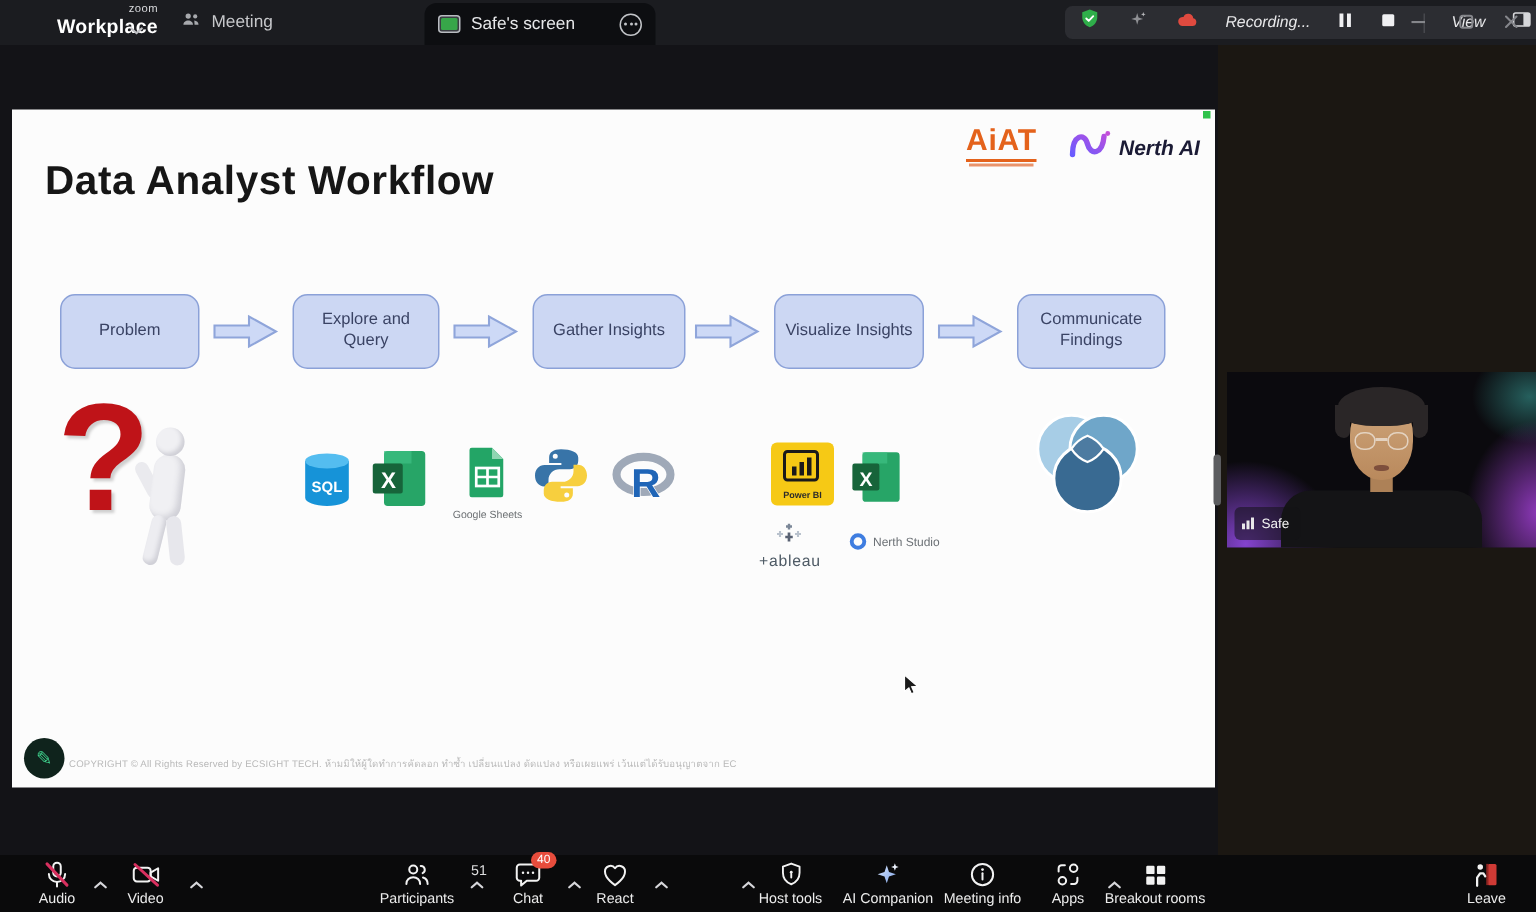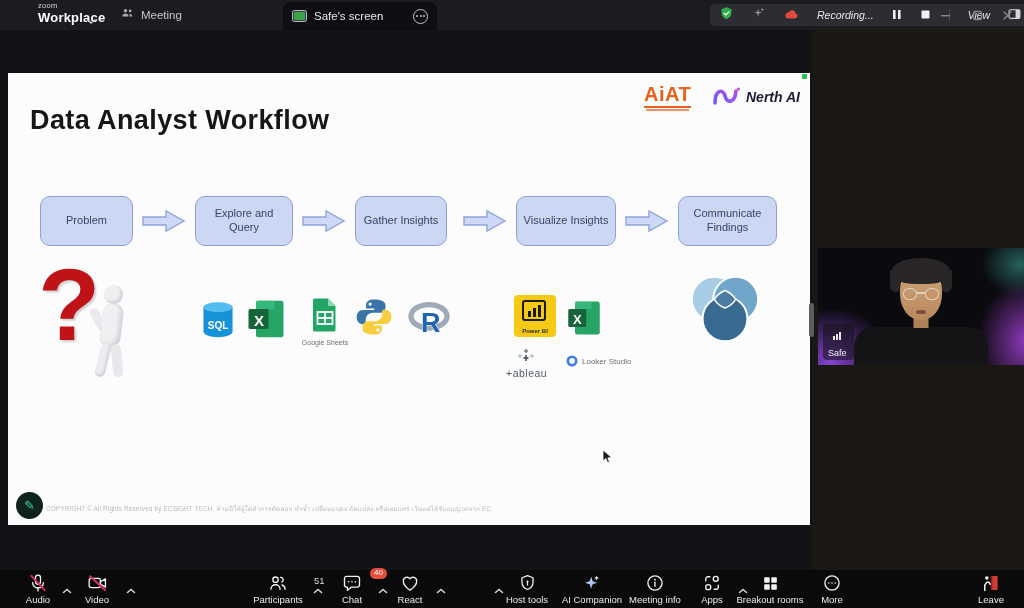--- a/index.html
+++ b/index.html
@@ -3,21 +3,21 @@
 <meta charset="utf-8">
 <style>
   * { margin:0; padding:0; box-sizing:border-box; }
   html,body { width:1024px; height:608px; background:#000; overflow:hidden; }
   body { font-family:"Liberation Sans", sans-serif; position:relative; }
   .app { position:absolute; inset:0; width:1024px; height:608px; background:#0a0a0c; }
 
   
   .titlebar { position:absolute; left:0; top:0; width:1024px; height:30px; background:#1b1c20; }
   .zoom-logo { position:absolute; left:38px; top:2px; line-height:1; cursor:default; }
-  .zoom-logo .z-top { font-size:7.5px; color:#d8d9dc; letter-spacing:.3px; }
+  .zoom-logo .z-top { font-size:7.5px; color:#d8d9dc; letter-spacing:.3px;text-align:right; }
   .zoom-logo .z-bottom { font-size:13px; font-weight:bold; color:#ffffff; letter-spacing:.2px; margin-top:1px; }
   .tb-chevron { position:absolute; left:86px; top:11px; }
   .tab-meeting { position:absolute; left:112px; top:0; height:30px; display:flex; align-items:center; gap:6px; padding:0 8px; }
   .tab-meeting .tab-label { font-size:11.5px; color:#c6c7ca; }
   .tab-screen { position:absolute; left:283px; top:2px; width:154px; height:28px; background:#0d0e11; border-radius:8px 8px 0 0; display:flex; align-items:center; gap:7px; padding:0 9px; }
   .tab-screen .tab-label { font-size:11.5px; color:#e6e7e9; flex:1; }
   .screen-ico { width:15px; height:12px; border:1.5px solid #b9bcc1; border-radius:2.5px; background:#3a3d42; position:relative; }
   .screen-ico::after { content:""; position:absolute; inset:1px; background:#37a649; border-radius:1px; }
   .ellipsis-circle { width:15px; height:15px; border:1.2px solid #c2c4c8; border-radius:50%; display:flex; align-items:center; justify-content:center; gap:1.5px; }
   .ellipsis-circle i { width:2px; height:2px; background:#c2c4c8; border-radius:50%; display:block; }
@@ -83,33 +83,33 @@
   .vt-neck { position:absolute; left:50%; transform:translateX(-50%); top:64px; width:15px; height:16px; background:#ad8157; }
   .vt-face { position:absolute; left:50%; transform:translateX(-50%); top:18px; width:42px; height:54px; background:linear-gradient(#cfa67c,#b9895c); border-radius:44% 44% 48% 48%; }
   .vt-hair { position:absolute; left:50%; transform:translateX(-50%); top:10px; width:58px; height:26px; background:#2a2627; border-radius:50% 50% 40% 40%; }
   .vt-hair::before { content:""; position:absolute; left:-2px; top:12px; width:10px; height:22px; background:#2a2627; border-radius:0 0 4px 6px; }
   .vt-hair::after { content:""; position:absolute; right:-2px; top:12px; width:10px; height:22px; background:#2a2627; border-radius:0 0 6px 4px; }
   .vt-glasses { position:absolute; left:50%; transform:translateX(-50%); top:40px; width:38px; height:13px; }
   .vt-glasses i { position:absolute; top:0; width:14px; height:12px; border:1.3px solid rgba(235,225,214,.8); border-radius:45%; }
   .vt-glasses i.l { left:1px; } .vt-glasses i.r { right:1px; }
   .vt-glasses::after { content:""; position:absolute; left:15px; top:4px; width:8px; height:1.5px; background:rgba(235,225,214,.8); }
   .vt-mouth { position:absolute; left:50%; transform:translateX(-50%); top:62px; width:10px; height:4px; background:#7e4f3c; border-radius:40%; }
-  .vt-nametag { position:absolute; left:5px; bottom:5px; display:flex; align-items:center; gap:4px; background:rgba(18,18,22,.55); border-radius:4px; padding:2px 7px 2px 5px;flex-direction:column; }
+  .vt-nametag { position:absolute; left:5px; bottom:5px; display:flex; align-items:center; gap:4px; background:rgba(18,18,22,.55); border-radius:4px; padding:2px 7px 2px 5px; }
   .vt-nametag .vt-name { font-size:9px; color:#f2f2f2; }
 
   .divider-handle { position:absolute; left:809px; top:273px; width:5px; height:34px; background:#5c5d60; border-radius:2.5px; }
 
   
   .toolbar { position:absolute; left:0; top:570px; width:1024px; height:38px; background:#0a0a0b; }
   .tb-item { position:absolute; top:3px; transform:translateX(-50%); display:flex; flex-direction:column; align-items:center; gap:1px; width:84px; }
   .tb-item .tb-icn { height:20px; display:flex; align-items:center; justify-content:center; position:relative; }
   .tb-item .tb-label { font-size:9.5px; color:#ececec; white-space:nowrap; }
   .tb-caret { position:absolute; top:10px; }
   .share-box { width:22px; height:22px; background:#23a45c; border-radius:6px; display:flex; align-items:center; justify-content:center; margin-top:-2px; }
-  .chat-badge { position:absolute; top:-5px; left:28px; background:#e74c3c; color:#fff; font-size:8px; font-weight:normal; border-radius:8px; padding:1px 4px; line-height:1.1; }
+  .chat-badge { position:absolute; top:-5px; left:12px; background:#e74c3c; color:#fff; font-size:8px; font-weight:normal; border-radius:8px; padding:1px 4px; line-height:1.1; }
   .pp-count { position:absolute; top:2px; left:26px; font-size:9.5px; color:#dcdcdd;padding-left:20px; }
 </style>
 </head>
 <body>
 
 <div class="app">
 
   <div class="titlebar">
     <div class="zoom-logo">
       <div class="z-top">zoom</div>
@@ -200,21 +200,21 @@
                 </linearGradient>
               </defs>
               <path d="M3 20C3 7 11 5 13 13c2 8 10 7 11-5" fill="none" stroke="url(#ng)" stroke-width="3.6" stroke-linecap="round"></path>
               <circle cx="26.5" cy="6" r="1.6" fill="#c44fd8"></circle>
             </svg></span>
         <span class="nerth-text">Nerth AI</span>
       </div>
 
       <div class="flow-box" style="left:32px; width:93px;">Problem</div>
       <div class="flow-box" style="left:187px; width:98px;">Explore and Query</div>
-      <div class="flow-box" style="left:347px; width:92px;">Gather Insights</div>
+      <div class="flow-box" style="left:347px; width:102px;">Gather Insights</div>
       <div class="flow-box" style="left:508px; width:100px;">Visualize Insights</div>
       <div class="flow-box" style="left:670px; width:99px;">Communicate Findings</div>
 
       <span class="flow-arrow" style="left:134px;"><svg width="44" height="24" viewBox="0 0 44 24">
             <polygon points="1,8 24,8 24,2 42,12 24,22 24,16 1,16" fill="#cdd9f6" stroke="#8fa5da" stroke-width="1.4"></polygon>
           </svg></span>
       <span class="flow-arrow" style="left:294px;"><svg width="44" height="24" viewBox="0 0 44 24">
             <polygon points="1,8 24,8 24,2 42,12 24,22 24,16 1,16" fill="#cdd9f6" stroke="#8fa5da" stroke-width="1.4"></polygon>
           </svg></span>
       <span class="flow-arrow" style="left:455px;"><svg width="44" height="24" viewBox="0 0 44 24">
@@ -295,21 +295,21 @@
             <path d="M9 0v4M7 2h4" stroke="#7a8697" stroke-width="1.6"></path>
             <path d="M3 5v4M1 7h4M15 5v4M13 7h4" stroke="#b9c2cd" stroke-width="1.4"></path>
             <path d="M9 6v6M6.5 9h5" stroke="#596273" stroke-width="1.8"></path>
           </svg>
         <div class="tableau-text">+ableau</div>
       </div>
       <div class="tool" style="left:558px; top:282px; display:flex; align-items:center; gap:4px;">
         <svg width="12" height="12" viewBox="0 0 12 12">
             <circle cx="6" cy="6" r="4.2" fill="none" stroke="#3f7de0" stroke-width="2.6"></circle>
           </svg>
-        <span class="looker-text">Looker Studio</span>
+        <span class="looker-text">Nerth Studio</span>
       </div>
 
       <div class="tool" style="left:678px; top:198px;">
         <svg width="78" height="78" viewBox="0 0 80 80">
             <circle cx="29" cy="29" r="23" fill="#a7cde6" stroke="#fff" stroke-width="2"></circle>
             <circle cx="51" cy="29" r="23" fill="#6fa6c9" stroke="#fff" stroke-width="2"></circle>
             <circle cx="40" cy="49" r="23" fill="#396a92" stroke="#fff" stroke-width="2"></circle>
             <path d="M40 20a23 23 0 0 1 11 9 23 23 0 0 1-11 9 23 23 0 0 1-11-9 23 23 0 0 1 11-9z" fill="#4d7ba1" stroke="#fff" stroke-width="1.5"></path>
           </svg>
       </div>
@@ -483,31 +483,20 @@
           <svg width="19" height="19" viewBox="0 0 24 24" fill="#f2f2f2">
             <rect x="4" y="4" width="7" height="7" rx="1"></rect>
             <rect x="13" y="4" width="7" height="7" rx="1"></rect>
             <rect x="4" y="13" width="7" height="7" rx="1"></rect>
             <rect x="13" y="13" width="7" height="7" rx="1"></rect>
           </svg>
         </div>
       <div class="tb-label">Breakout rooms</div>
     </div>
 
-    <div class="tb-item" style="left:832px;">
-      <div class="tb-icn">
-          <svg width="20" height="20" viewBox="0 0 24 24" fill="none" stroke="#f2f2f2" stroke-width="1.6">
-            <circle cx="12" cy="12" r="8.5"></circle>
-            <circle cx="8.2" cy="12" r="1" fill="#f2f2f2" stroke="none"></circle>
-            <circle cx="12" cy="12" r="1" fill="#f2f2f2" stroke="none"></circle>
-            <circle cx="15.8" cy="12" r="1" fill="#f2f2f2" stroke="none"></circle>
-          </svg>
-        </div>
-      <div class="tb-label">More</div>
-    </div>
 
     <div class="tb-item" style="left:991px;">
       <div class="tb-icn">
           <svg width="20" height="20" viewBox="0 0 24 24">
             <rect x="13" y="3.5" width="7" height="17" rx="1.2" fill="#cf3a35"></rect>
             <rect x="11.8" y="3.5" width="1.8" height="17" fill="#8f2522"></rect>
             <circle cx="7" cy="6" r="2.2" fill="#f2f2f2"></circle>
             <path d="M4.5 21v-6.5L7 11h2.5l1.5 2.5" fill="none" stroke="#f2f2f2" stroke-width="1.8" stroke-linecap="round" stroke-linejoin="round"></path>
           </svg>
         </div>

